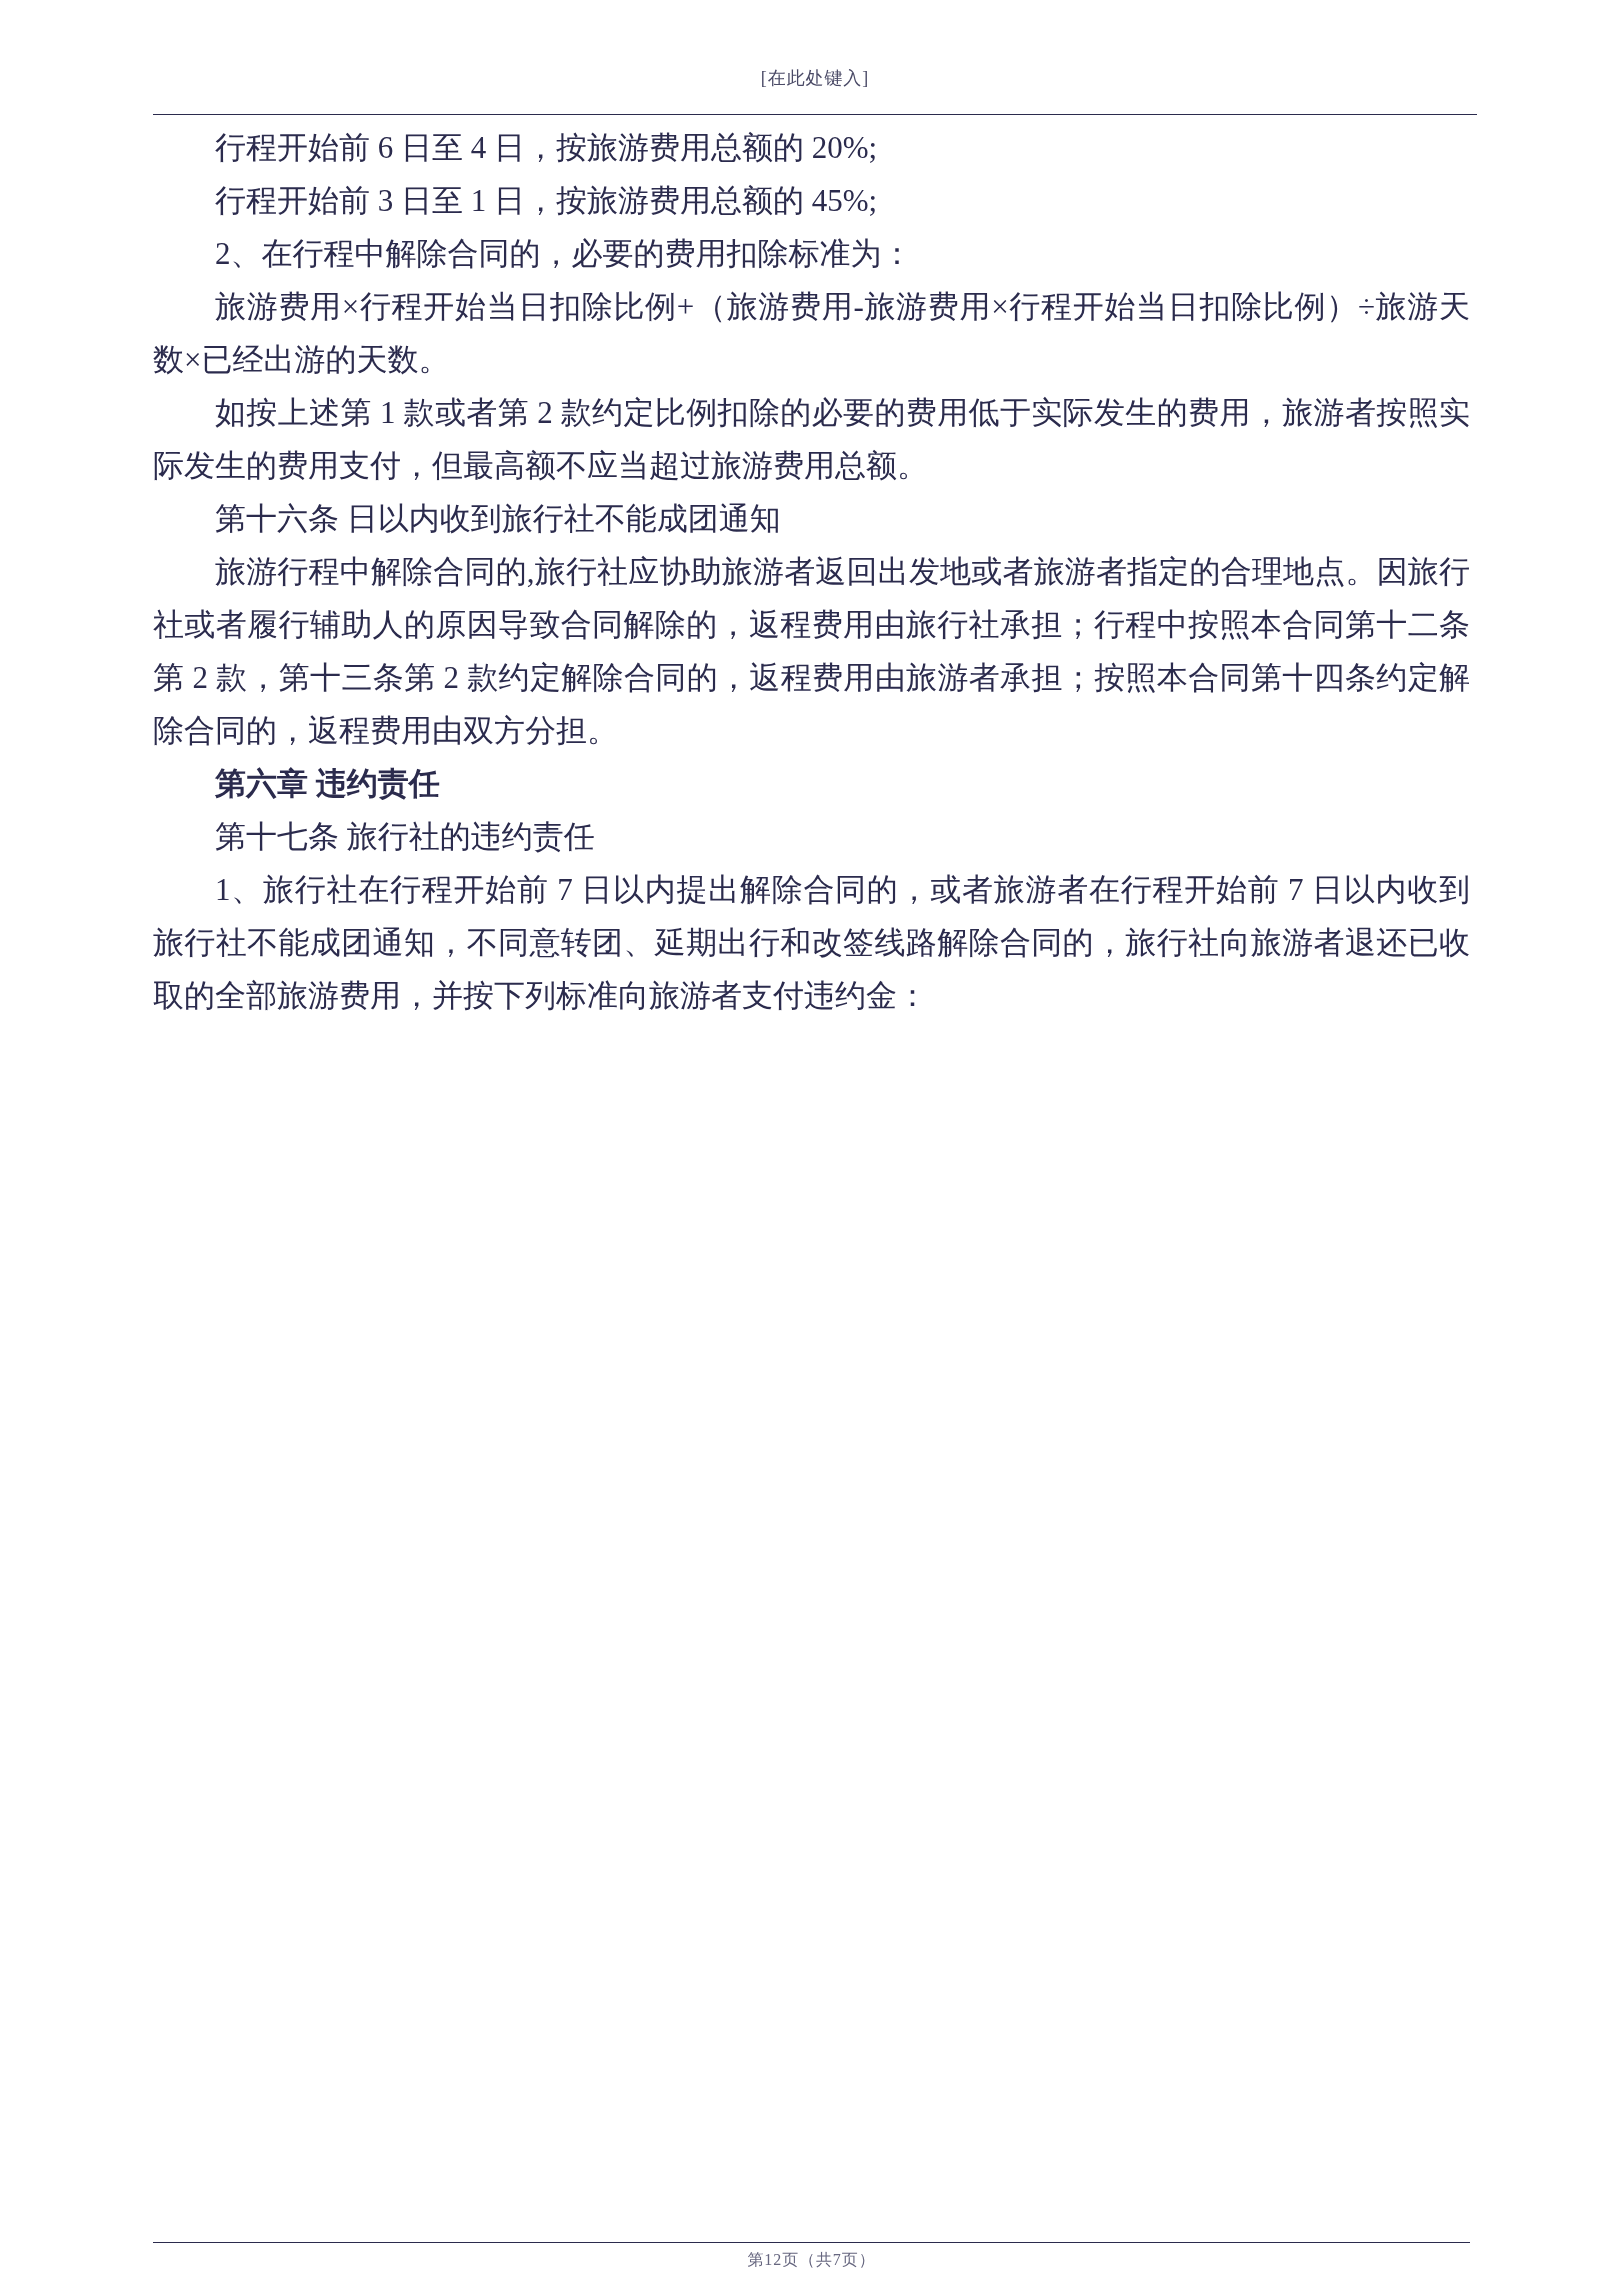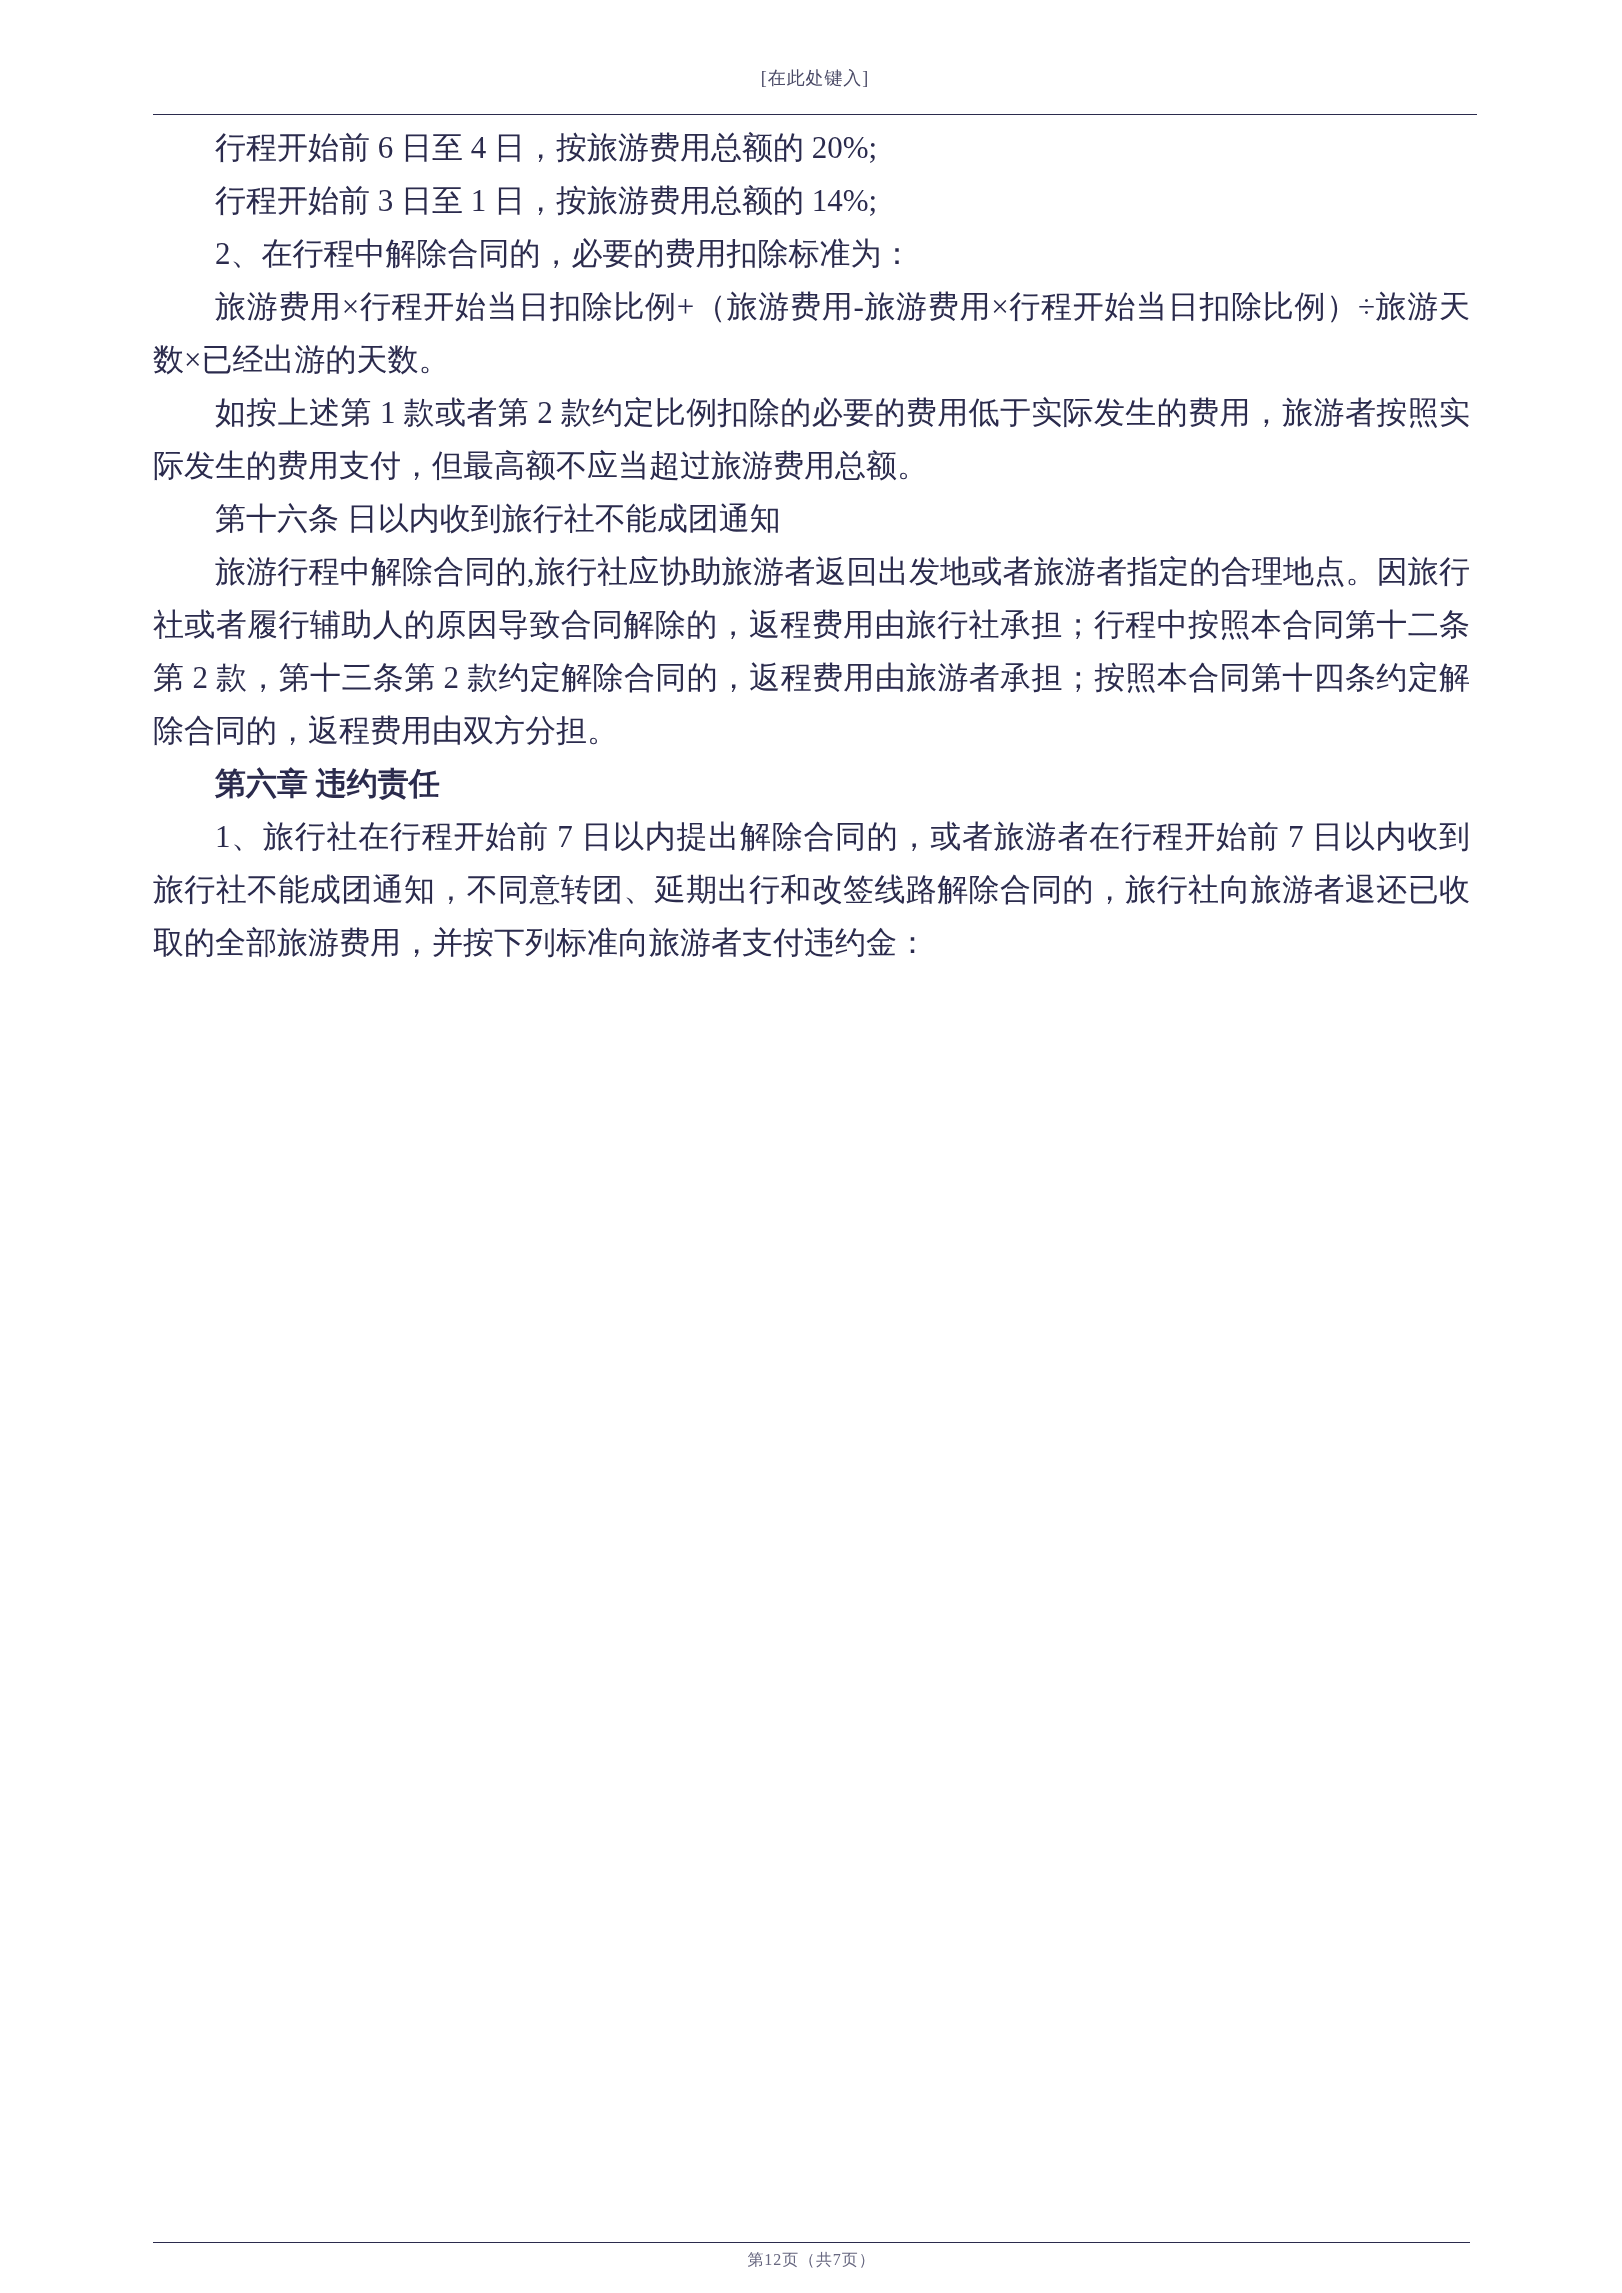--- a/index.html
+++ b/index.html
@@ -65,27 +65,28 @@
 <body>
 
 <div class="page">
 
   <div class="header">
     <div class="header-text">[在此处键入]</div>
   </div>
 
   <div class="doc-body">
     <p class="para">行程开始前 6 日至 4 日，按旅游费用总额的 20%;</p>
-    <p class="para">行程开始前 3 日至 1 日，按旅游费用总额的 14%;</p>
+    <p class="para">行程开始前 3 日至 1 日，按旅游费用总额的 45%;</p>
     <p class="para">2、在行程中解除合同的，必要的费用扣除标准为：</p>
     <p class="para">旅游费用×行程开始当日扣除比例+（旅游费用-旅游费用×行程开始当日扣除比例）÷旅游天数×已经出游的天数。</p>
     <p class="para">如按上述第 1 款或者第 2 款约定比例扣除的必要的费用低于实际发生的费用，旅游者按照实际发生的费用支付，但最高额不应当超过旅游费用总额。</p>
     <p class="para">第十六条 日以内收到旅行社不能成团通知</p>
     <p class="para">旅游行程中解除合同的,旅行社应协助旅游者返回出发地或者旅游者指定的合理地点。因旅行社或者履行辅助人的原因导致合同解除的，返程费用由旅行社承担；行程中按照本合同第十二条第 2 款，第十三条第 2 款约定解除合同的，返程费用由旅游者承担；按照本合同第十四条约定解除合同的，返程费用由双方分担。</p>
     <p class="para bold">第六章 违约责任</p>
+    <p class="para">第十七条 旅行社的违约责任</p>
     <p class="para">1、旅行社在行程开始前 7 日以内提出解除合同的，或者旅游者在行程开始前 7 日以内收到旅行社不能成团通知，不同意转团、延期出行和改签线路解除合同的，旅行社向旅游者退还已收取的全部旅游费用，并按下列标准向旅游者支付违约金：</p>
   </div>
 
   <div class="footer">
     <div class="footer-text">第12页（共7页）</div>
   </div>
 
 </div>
 
 

